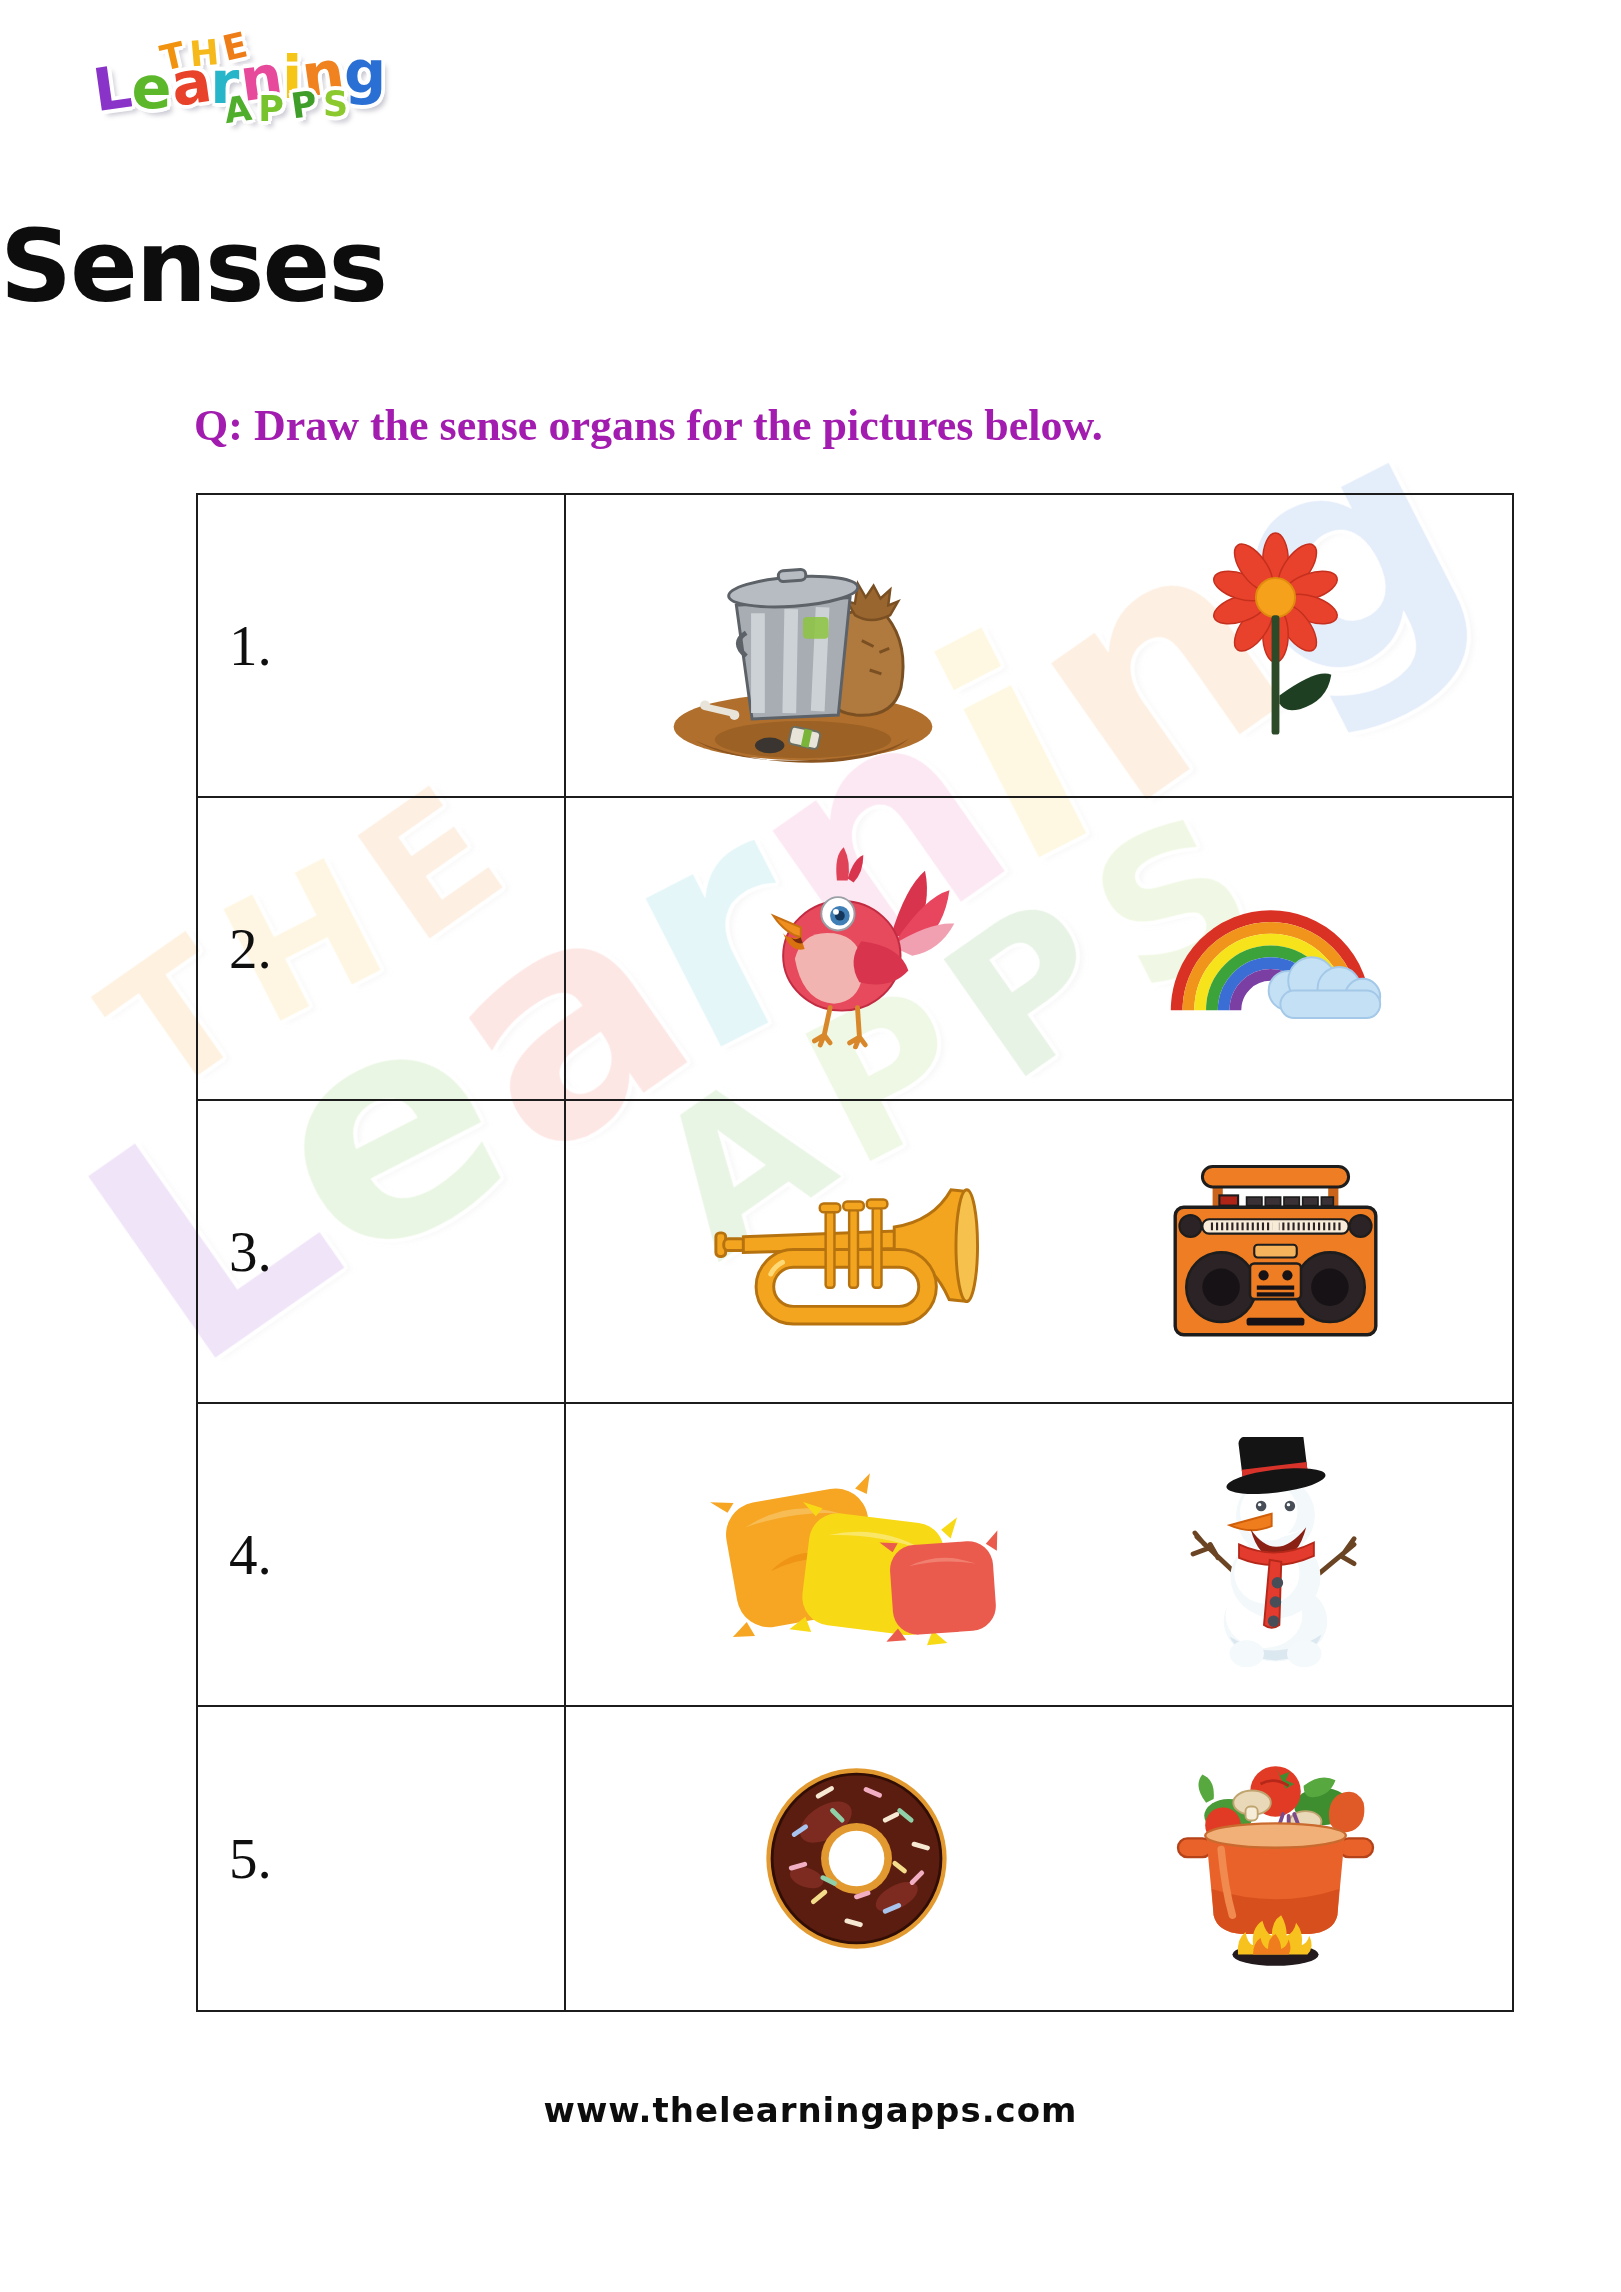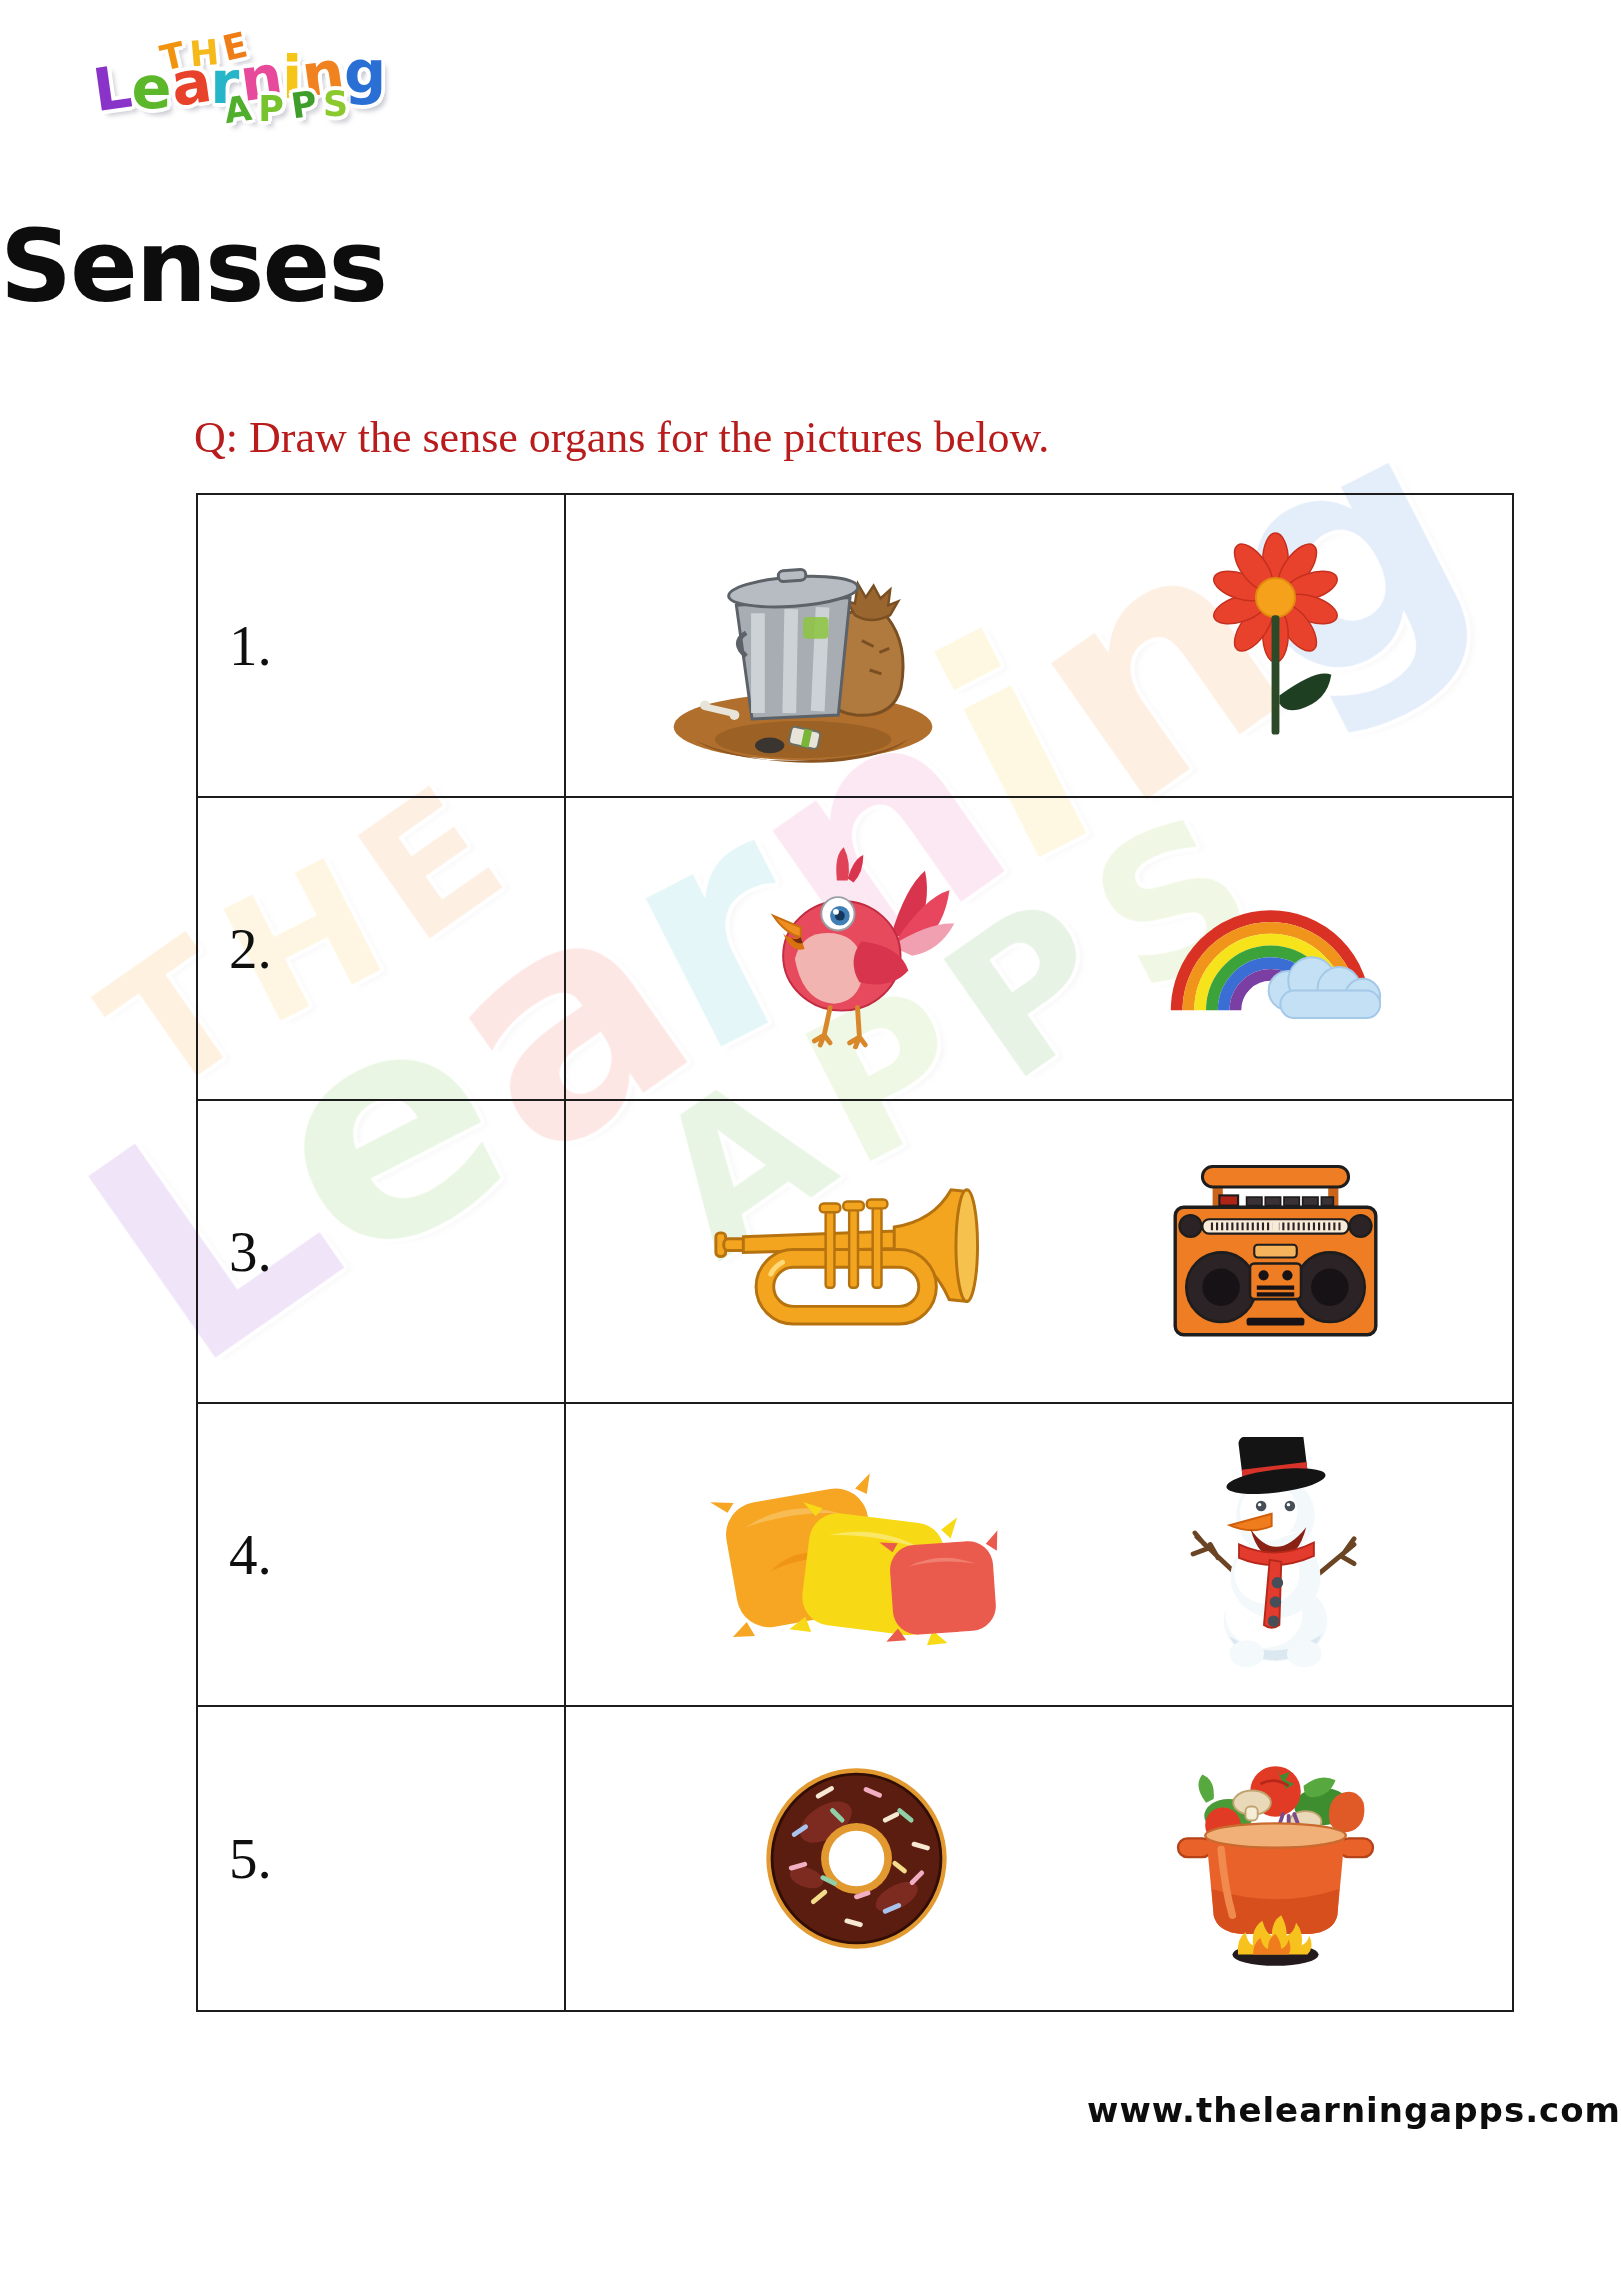--- a/index.html
+++ b/index.html
@@ -22,38 +22,38 @@
   
   .watermark { position:absolute; left:29px; top:627px; width:1470px; opacity:0.13;
                transform:rotate(-31deg); z-index:1; pointer-events:none; }
   .watermark .l0 { font-size:172px; margin-left:118px; letter-spacing:17.6px; line-height:.85; }
   .watermark .l1 { font-size:304px; line-height:.85; letter-spacing:2px; }
   .watermark .l2 { font-size:196px; margin-left:510px; letter-spacing:23.5px; line-height:.85; }
 
   
   .title { position:absolute; top:208px; left:0; width:100%; 
            font-size:100px; font-weight:bold; letter-spacing:-2px; color:#0d0d0d; z-index:5; }
-  .question { position:absolute; left:194px; top:412px; font-family:"Liberation Serif", serif;
-              font-size:44px; color:#b91c1c; z-index:5; }
+  .question { position:absolute; left:194px; top:400px; font-family:"Liberation Serif", serif;
+              font-size:44px; color:#a21caf; z-index:5;font-weight:bold; }
 
   
   .worksheet-table { position:absolute; left:196px; top:493px; width:1318px; height:1519px;
                      border:2.9px solid #1c1c1c; display:grid; grid-template-rows:repeat(5,1fr);
                      z-index:4; background:transparent; }
   .t-row { display:grid; grid-template-columns:368px 1fr; border-bottom:2.9px solid #1c1c1c; }
   .t-row:last-child { border-bottom:none; }
   .num-cell { border-right:2.9px solid #1c1c1c; display:flex; align-items:center;
               padding-left:31px; }
   .num { font-family:"Liberation Serif", serif; font-size:57px; color:#0f0f0f; }
   .pic-cell { display:flex; align-items:center; }
   .half { flex:1; display:flex; align-items:center; justify-content:center; }
   .shift-r { transform:translateX(54px); }
 
   
-  .footer { position:absolute; top:2090px; left:0; width:100%; text-align:right;
+  .footer { position:absolute; top:2090px; left:0; width:100%; text-align:center;
             font-size:34px; font-weight:bold; letter-spacing:1px; color:#0d0d0d; z-index:5; }
 </style>
 </head>
 <body>
 
 <div class="watermark bubble">
     <div class="logo-line l0"><span style="color: rgb(242, 147, 15);">T</span><span style="color: rgb(245, 185, 28);">H</span><span style="color: rgb(239, 125, 23);">E</span></div>
     <div class="logo-line l1"><span style="color: rgb(137, 51, 201);">L</span><span style="color: rgb(92, 184, 42);">e</span><span style="color: rgb(232, 67, 42);">a</span><span style="color: rgb(39, 181, 201);">r</span><span style="color: rgb(232, 74, 155);">n</span><span style="color: rgb(245, 197, 24);">i</span><span style="color: rgb(240, 130, 31);">n</span><span style="color: rgb(42, 111, 212);">g</span></div>
     <div class="logo-line l2"><span style="color: rgb(79, 174, 43);">A</span><span style="color: rgb(118, 195, 45);">P</span><span style="color: rgb(63, 158, 42);">P</span><span style="color: rgb(139, 201, 47);">S</span></div>
   </div>

